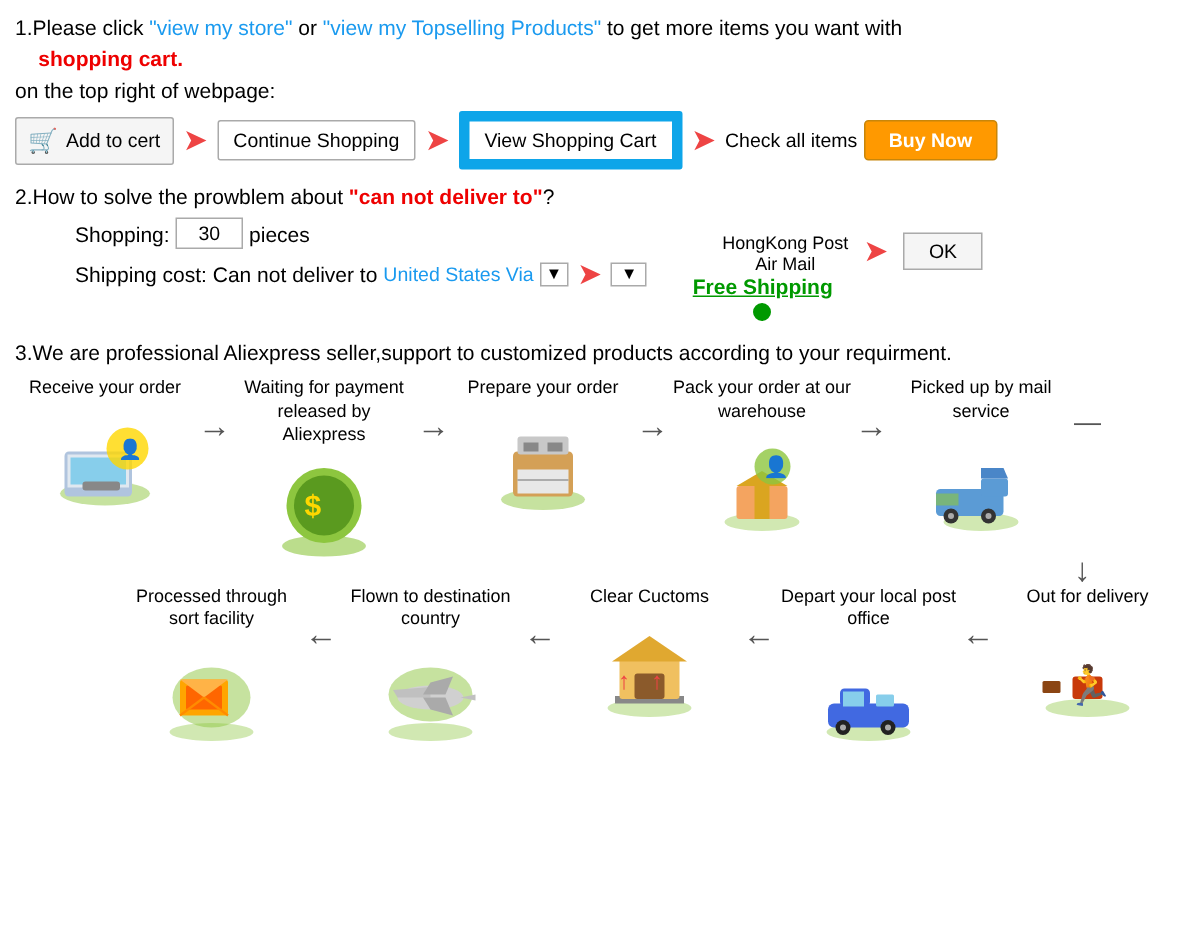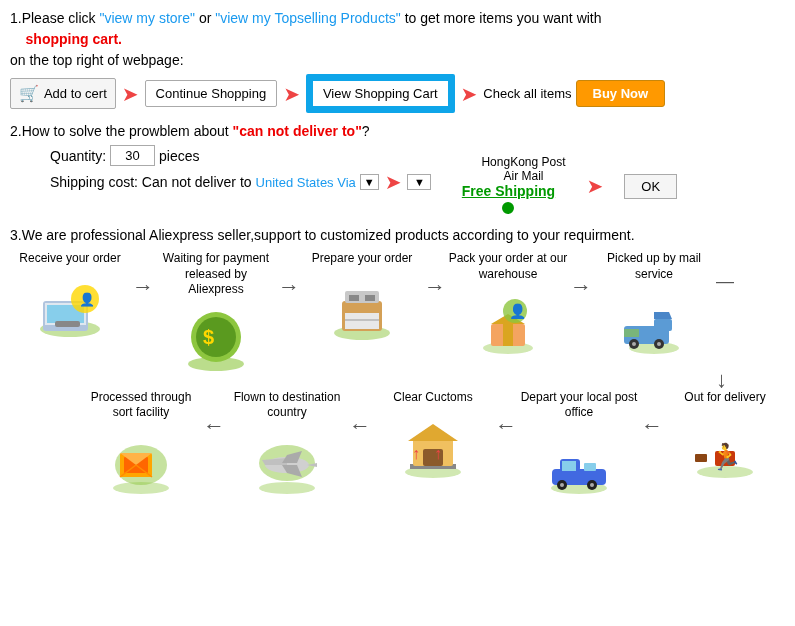--- a/index.html
+++ b/index.html
@@ -206,34 +206,34 @@
   </div>
 </div>
 
 <div class="section2">
   <div class="section2-title">
     <span>2.How to solve the prowblem about </span><span class="section2-red">"can not deliver to"</span><span>?</span>
   </div>
   <div style="display:flex; align-items:flex-start; gap:20px;">
     <div>
       <div class="qty-row">
-        <span>Quantity:</span>
+        <span>Shopping:</span>
         <input class="qty-input" type="text" value="30" style="">
         <span>pieces</span>
       </div>
       <div class="shipping-row">
         <span class="ship-label">Shipping cost: Can not deliver to</span>
         <span class="link-blue" style="font-size:13px;">United States Via</span>
 
         <span style="border:1px solid #aaa; padding:1px 3px; font-size:11px; cursor:pointer; background:#fff;">▼</span>
         <span class="arrow">➤</span>
         <span style="border:1px solid #aaa; padding:1px 3px; font-size:11px; cursor:pointer; background:#fff; width:24px; text-align:center;">▼</span>
       </div>
     </div>
-    <div style="display:flex; align-items:center; gap:19px; margin-top:10px;">
+    <div style="display:flex; align-items:flex-start; gap:8px; margin-top:10px;">
       <div style="text-align:center;">
         <div class="hk-post">HongKong Post</div>
         <div class="hk-post">Air Mail</div>
         <div class="free-shipping">Free Shipping</div>
         <div style="margin-top:2px; text-align:center;">
           <span class="radio-circle"></span>
         </div>
       </div>
       <span class="arrow">➤</span>
       <button class="ok-btn">

